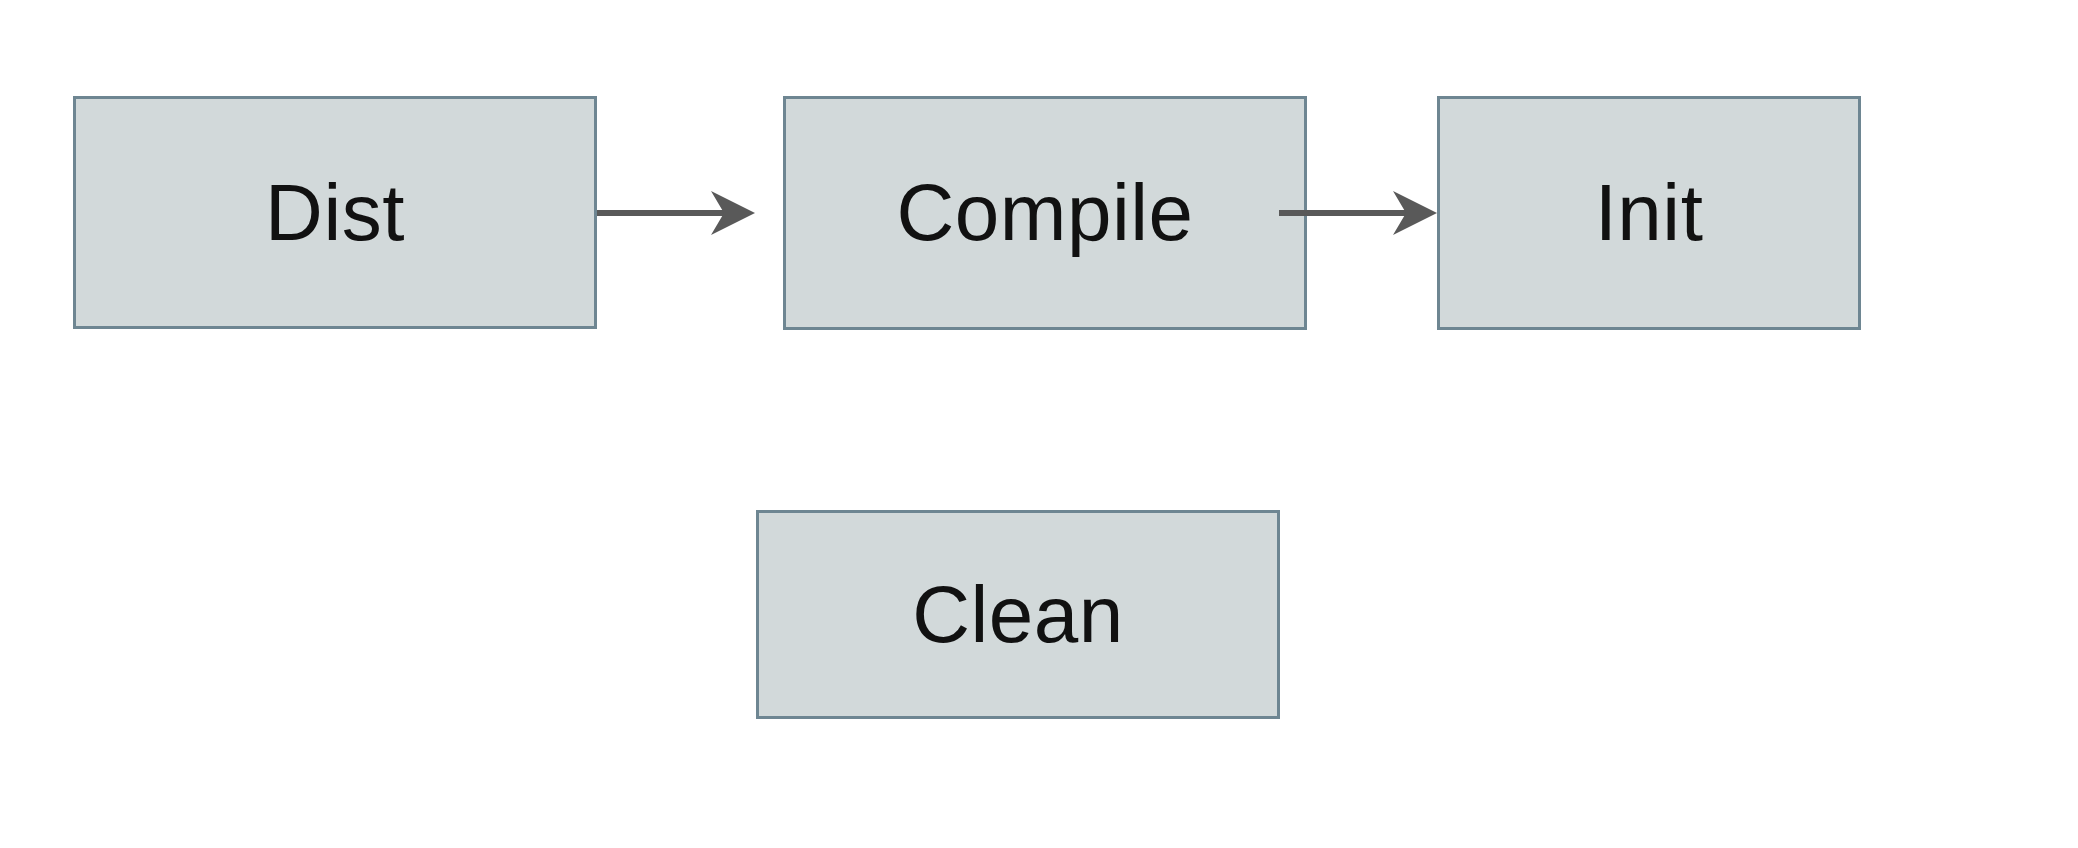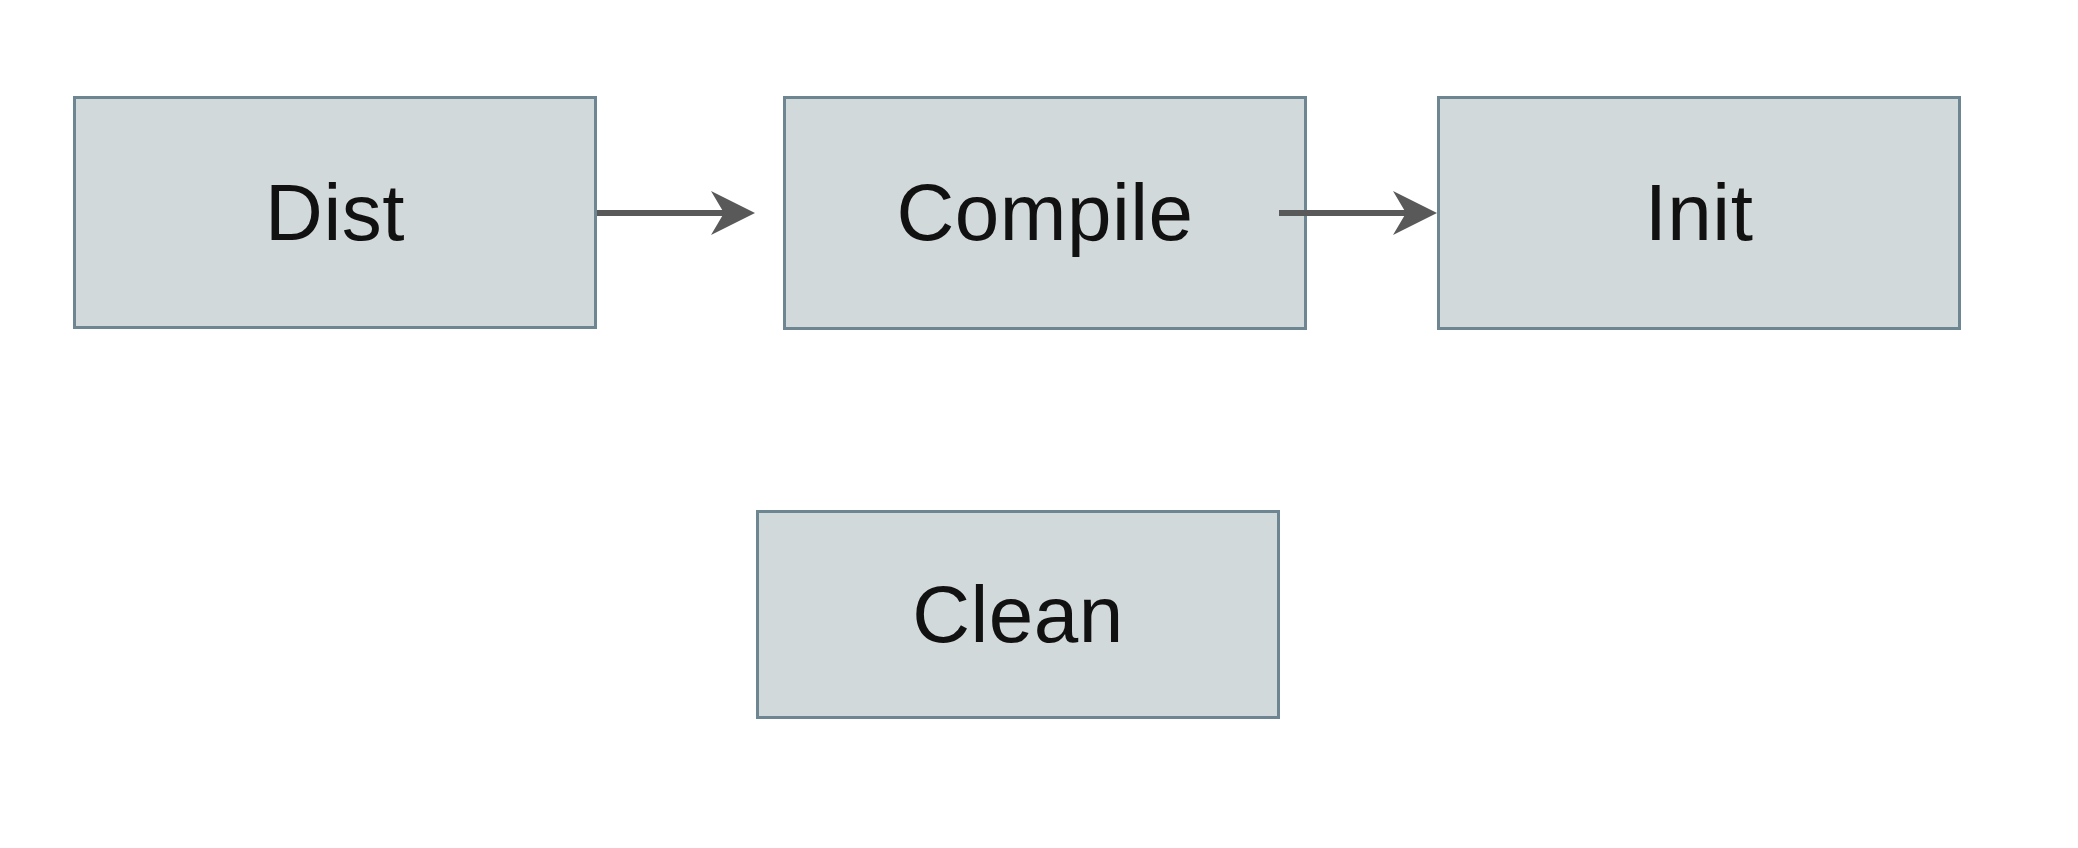--- a/index.html
+++ b/index.html
@@ -30,21 +30,21 @@
   }
   .node-label {
     font-size: 80px;
     font-weight: 400;
     color: var(--label);
     letter-spacing: 0.5px;
     white-space: nowrap;
   }
   #node-dist    { left: 73px;   top: 96px;  width: 524px; height: 233px; }
   #node-compile { left: 755px;  top: 96px;  width: 524px; height: 234px; margin-left: 28px; }
-  #node-init    { left: 1437px; top: 96px;  width: 524px; height: 234px; }
+  #node-init    { left: 1437px; top: 96px;  width: 424px; height: 234px; }
   #node-clean   { left: 756px;  top: 510px; width: 524px; height: 209px; }
   .edge {
     position: absolute;
     overflow: visible;
   }
   #edge-1 { left: 597px;  top: 187px; }
   #edge-2 { left: 1279px; top: 187px; }
   .edge line    { stroke: var(--arrow); stroke-width: 6px; }
   .edge polygon { fill: var(--arrow); }
 </style>

